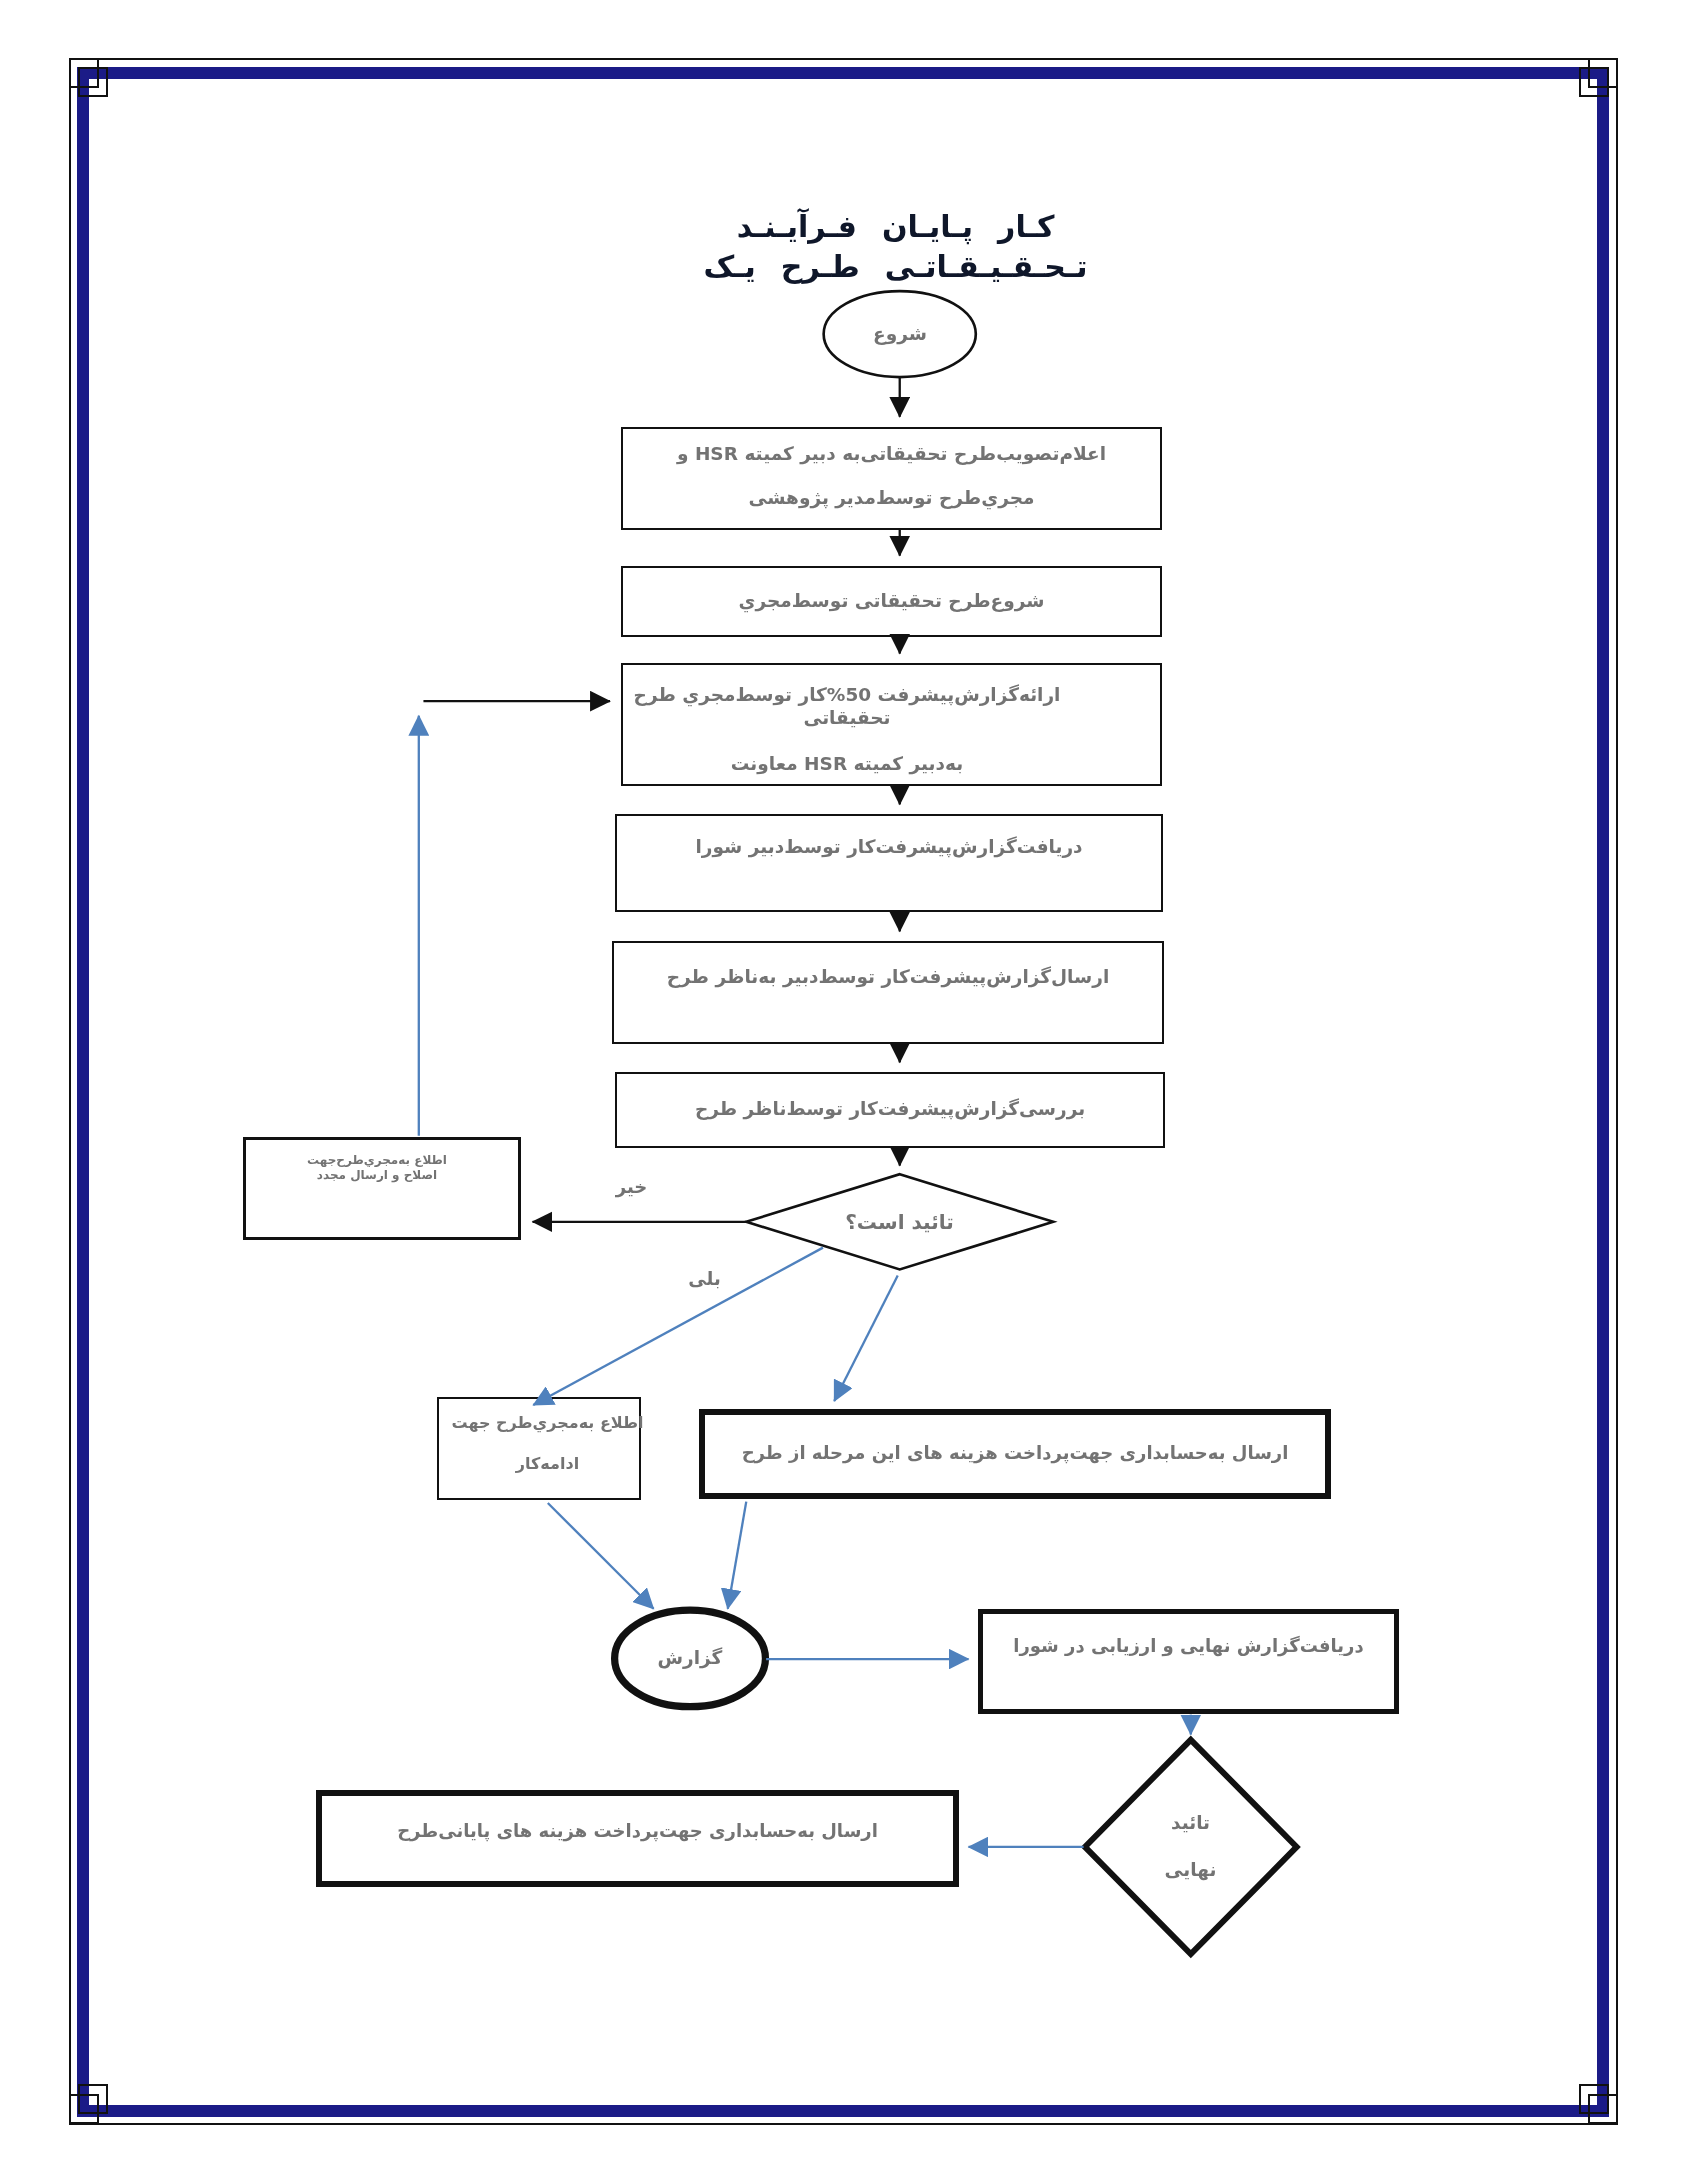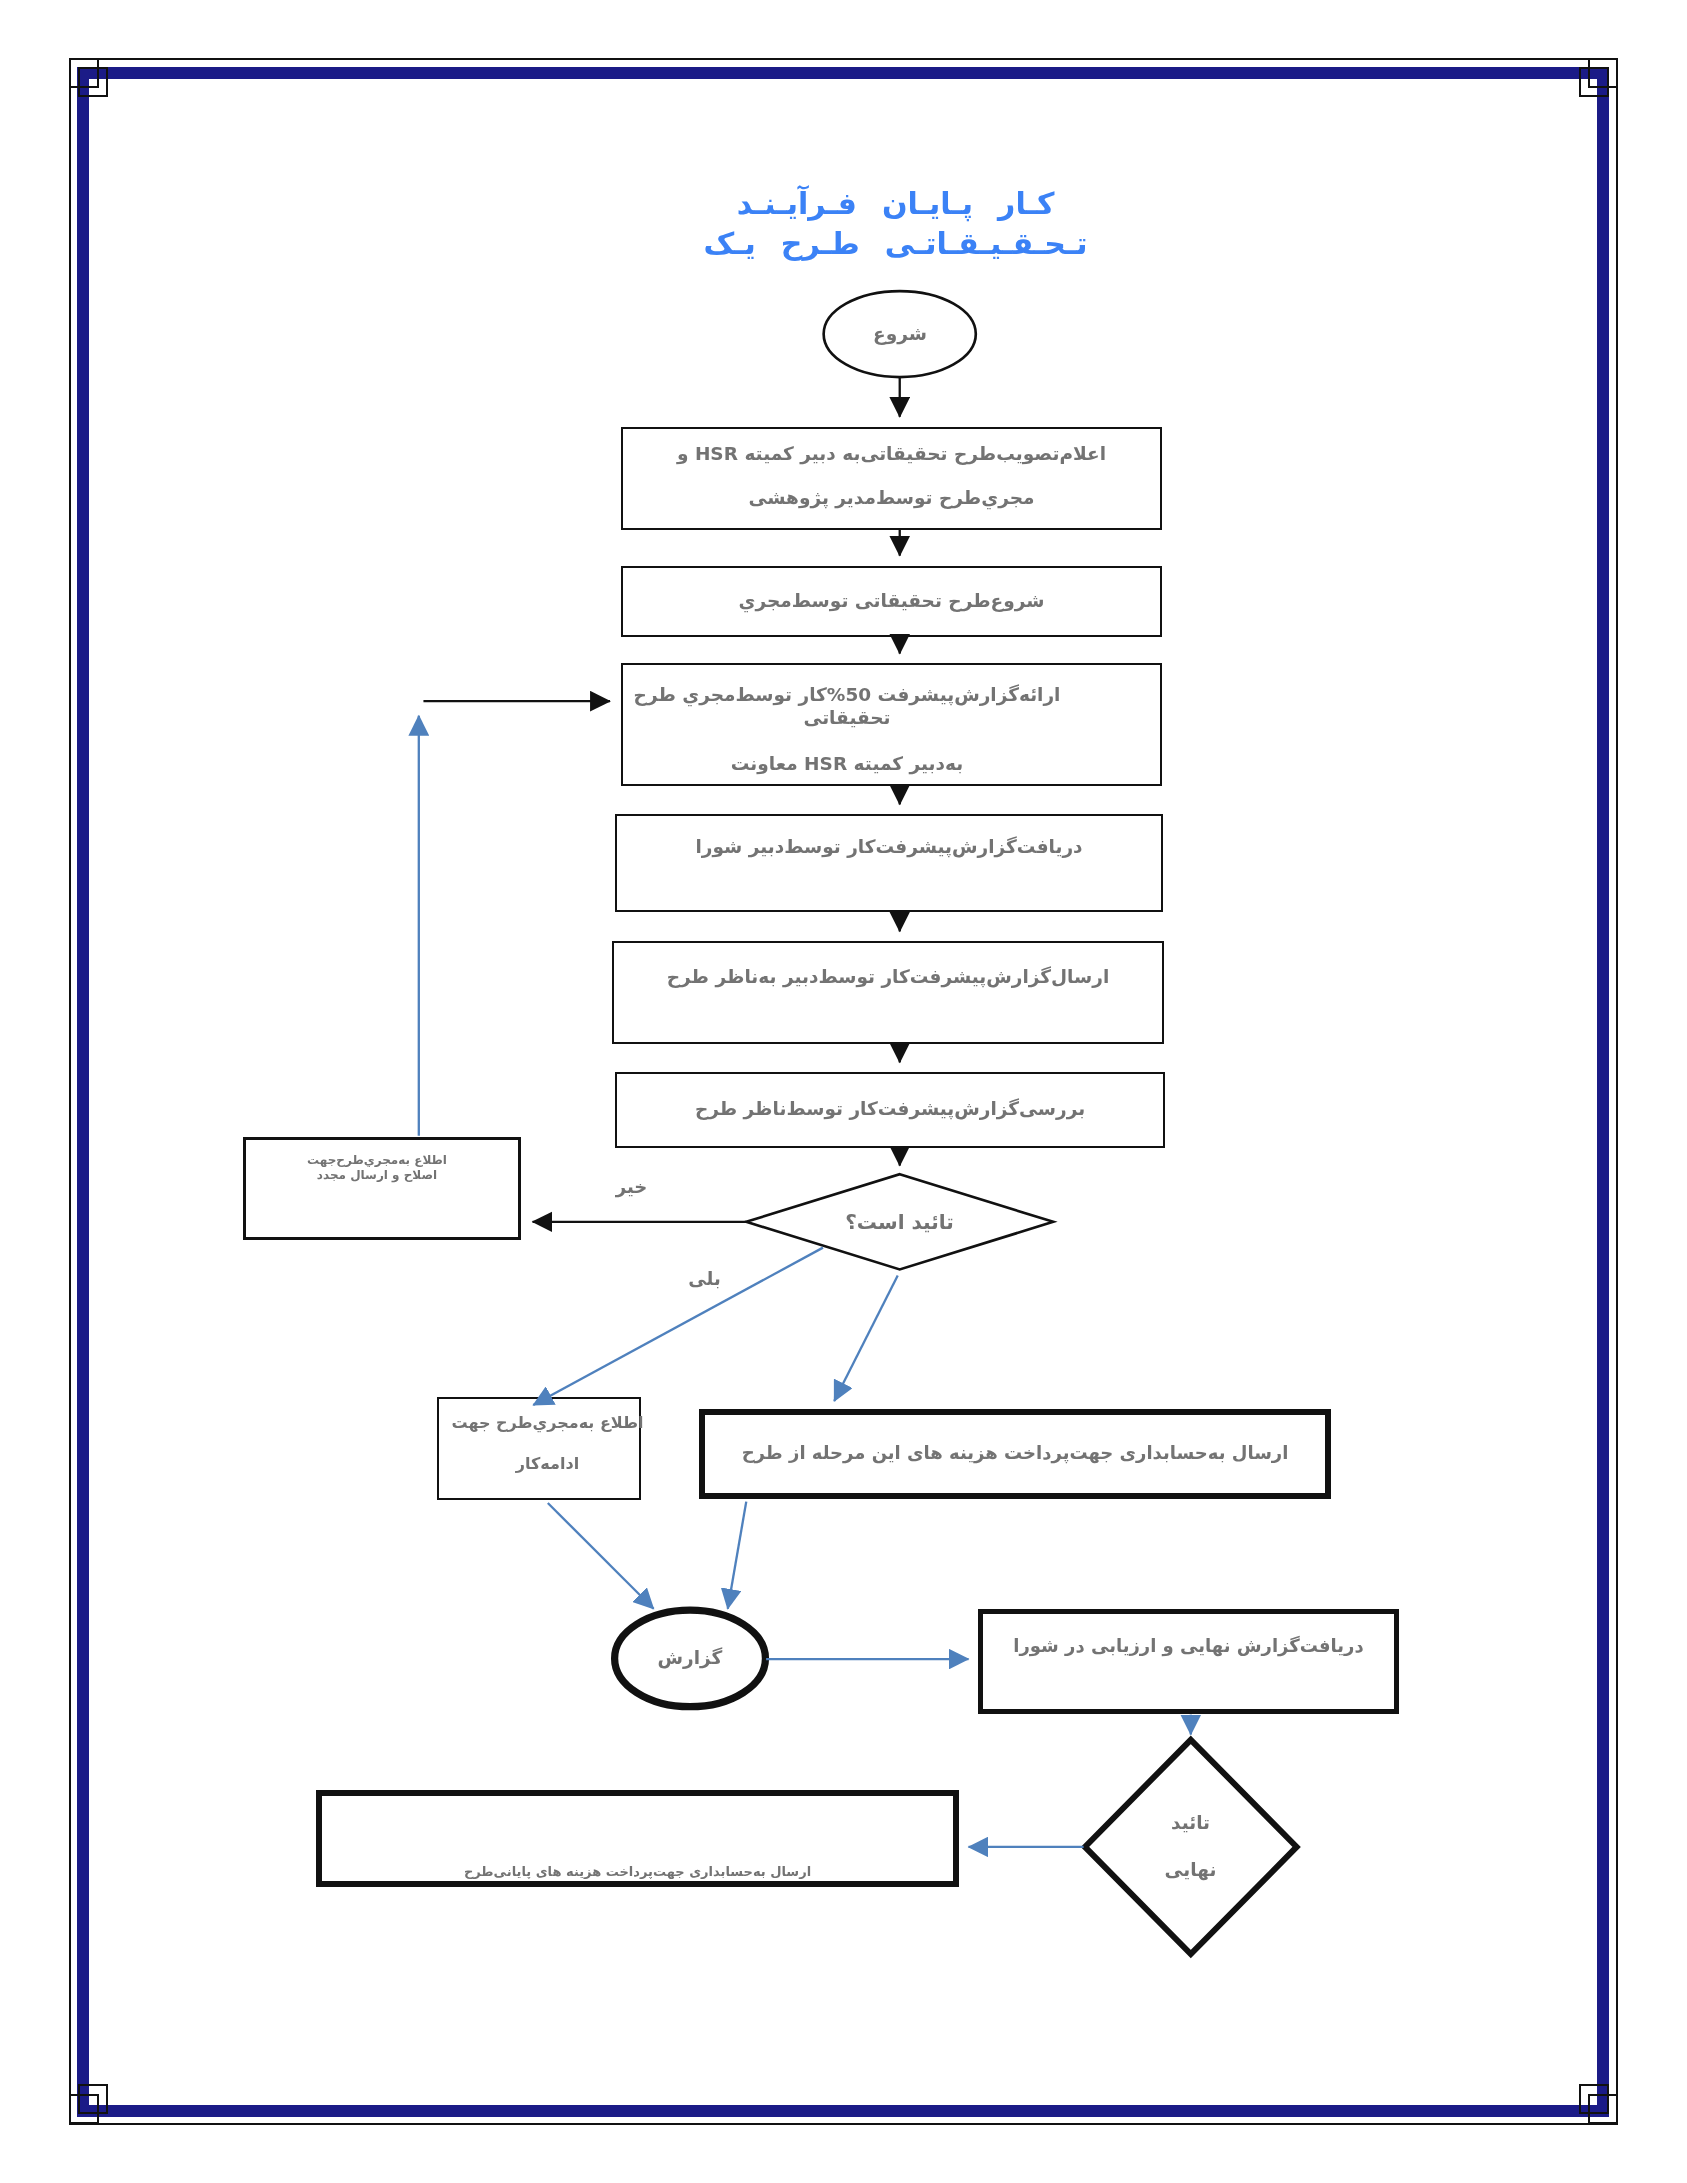--- a/index.html
+++ b/index.html
@@ -31,23 +31,23 @@
   }
   .pbox.thick{border-width:6px;}
   .pbox.thick8{border-width:5.3px;}
   .txt{
     position:absolute;z-index:3;direction:rtl;text-align:center;
     font-size:18.5px;font-weight:600;line-height:1.25;color:#737373;
   }
   .txt .ln{display:block;}
   #svgflow{position:absolute;left:0;top:0;z-index:2;}
   .title-wrap{
-    position:absolute;left:631px;top:184px;width:529px;z-index:3;
+    position:absolute;left:631px;top:207px;width:529px;z-index:3;
     direction:rtl;text-align:center;font-size:30px;font-weight:700;
-    line-height:40px;word-spacing:14.6px;color:#3b82f6;
+    line-height:40px;word-spacing:14.6px;color:#0f172a;
   }
 </style>
 </head>
 <body>
 
 <div id="page">
 
   <div class="frame-outer"></div>
   <div class="frame-band"></div>
   <div class="corner-sq" style="left:69px;top:58px"></div>
@@ -148,16 +148,16 @@
 
   <div class="txt" style="left:614px;top:1646px;width:152px;font-size:18.5px" dir="rtl">گزارش</div>
 
   <div class="txt" style="left:991px;top:1635px;width:395px;font-size:18px" dir="rtl">دریافت‌گزارش نهایی و ارزیابی در شورا</div>
 
   <div class="txt" style="left:1098px;top:1811px;width:185px;font-size:18.5px" dir="rtl">
     <span class="ln">تائید</span>
     <span class="ln" style="margin-top:24px">نهایی</span>
   </div>
 
-  <div class="txt" style="left:329px;top:1864px;width:617px;font-size:13px" dir="rtl">ارسال به‌حسابداری جهت‌پرداخت هزینه های پایانی‌طرح</div>
+  <div class="txt" style="left:329px;top:1820px;width:617px;font-size:18px" dir="rtl">ارسال به‌حسابداری جهت‌پرداخت هزینه های پایانی‌طرح</div>
 
 </div>
 
 
 </body></html>

